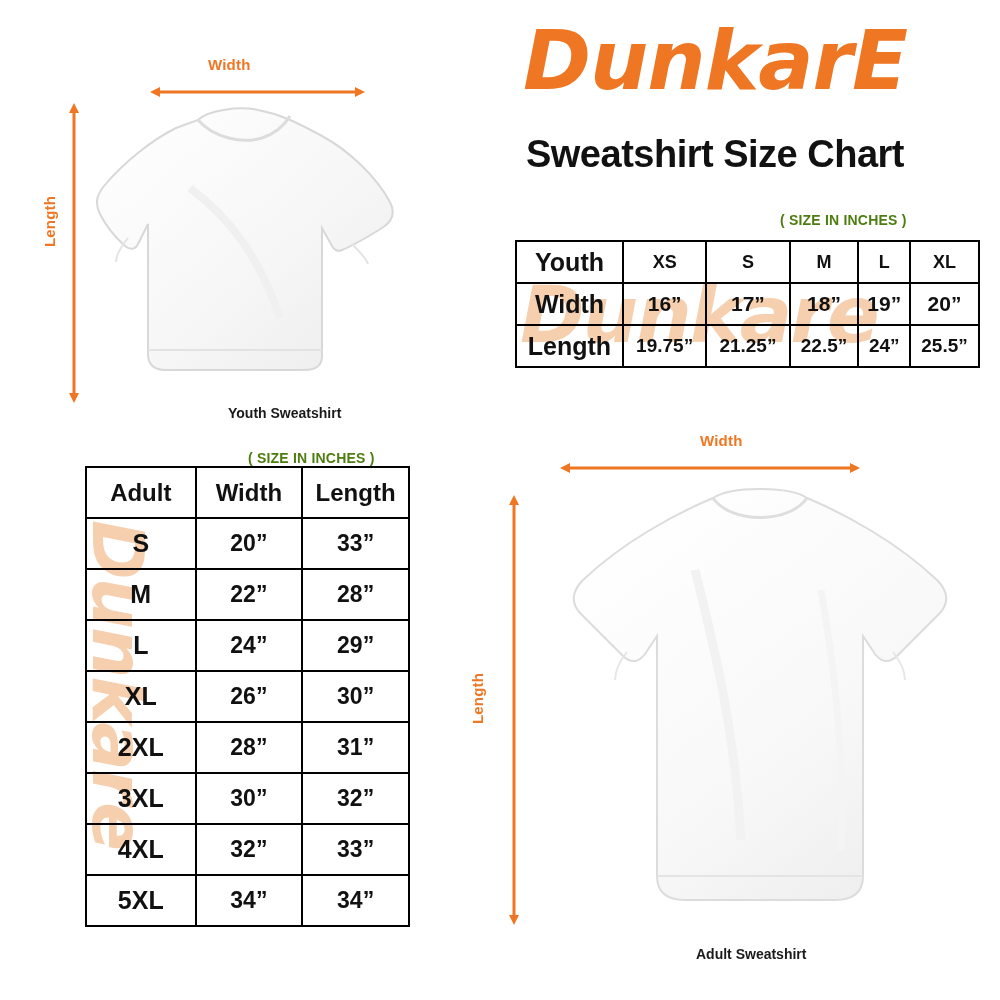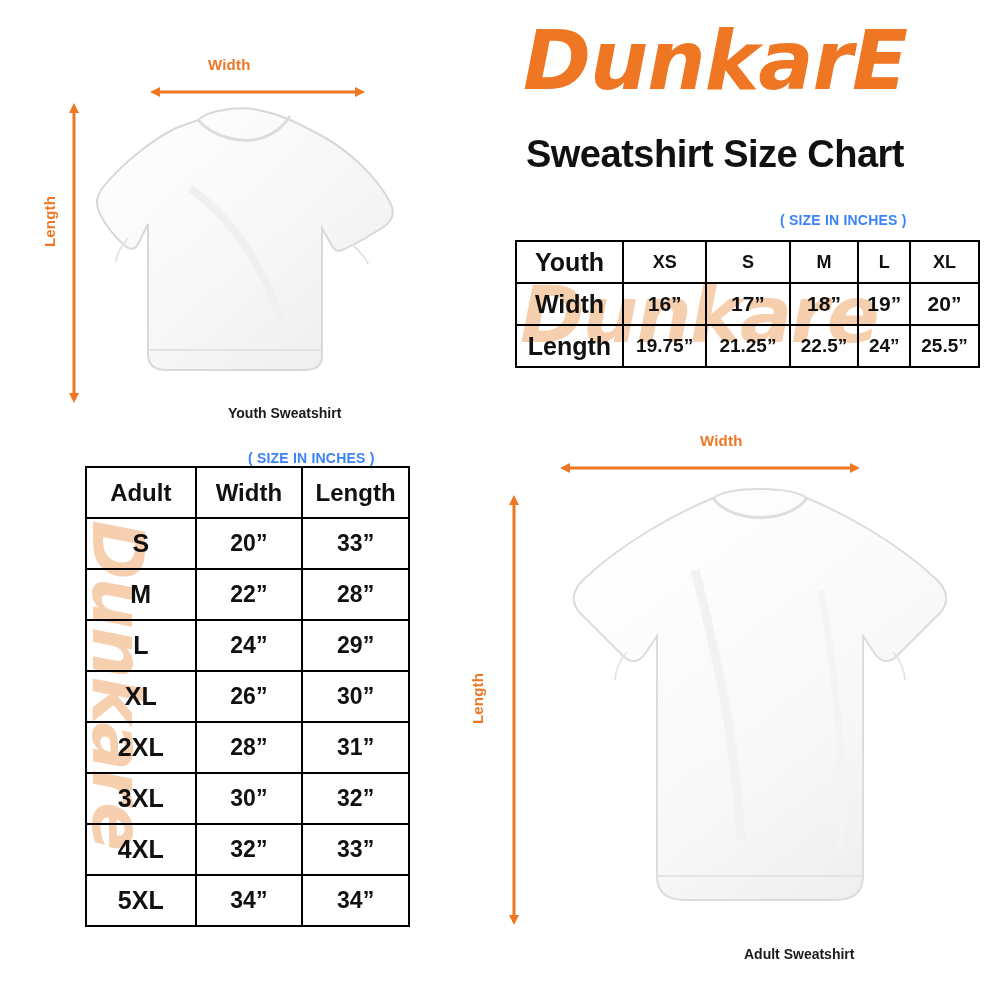--- a/index.html
+++ b/index.html
@@ -28,38 +28,38 @@
     position:absolute; left:-6px; top:185px;
     transform:rotate(-90deg); transform-origin:center;
   }
   #youth-illu .v-arrow { position:absolute; left:38px; top:75px; width:12px; height:300px; }
   #youth-illu .shirt { position:absolute; left:60px; top:70px; width:320px; height:320px; }
   .caption {
     position:absolute; font-size:14px; font-weight:700; color:#1a1a1a;
     white-space:nowrap;
   }
   #youth-caption { left:228px; top:405px; }
-  #adult-caption { left:744px; top:946px; }
+  #adult-caption { left:696px; top:946px; }
 
   
   #brand { position:absolute; left:440px; top:20px; width:550px; text-align:center; }
   #brand-logo {
     font-family:"DejaVu Sans", sans-serif;
     font-weight:700; font-style:italic;
     font-size:82px; line-height:1;
     color:#ef7622;
     letter-spacing:-1px;
   }
   #brand-title {
     margin-top:31px;
     font-size:38px; font-weight:700; color:#111;
     letter-spacing:-.5px;
   }
   .size-note {
-    font-size:14px; font-weight:700; color:#3b82f6;
+    font-size:14px; font-weight:700; color:#4d7c0f;
     letter-spacing:.2px;
   }
   #youth-note { position:absolute; left:780px; top:212px; }
   #adult-note { position:absolute; left:248px; top:450px; }
 
   
   table { border-collapse:collapse; position:absolute; background:transparent; }
   table td { border:2px solid #000; text-align:center; font-weight:700; color:#111; }
 
   

